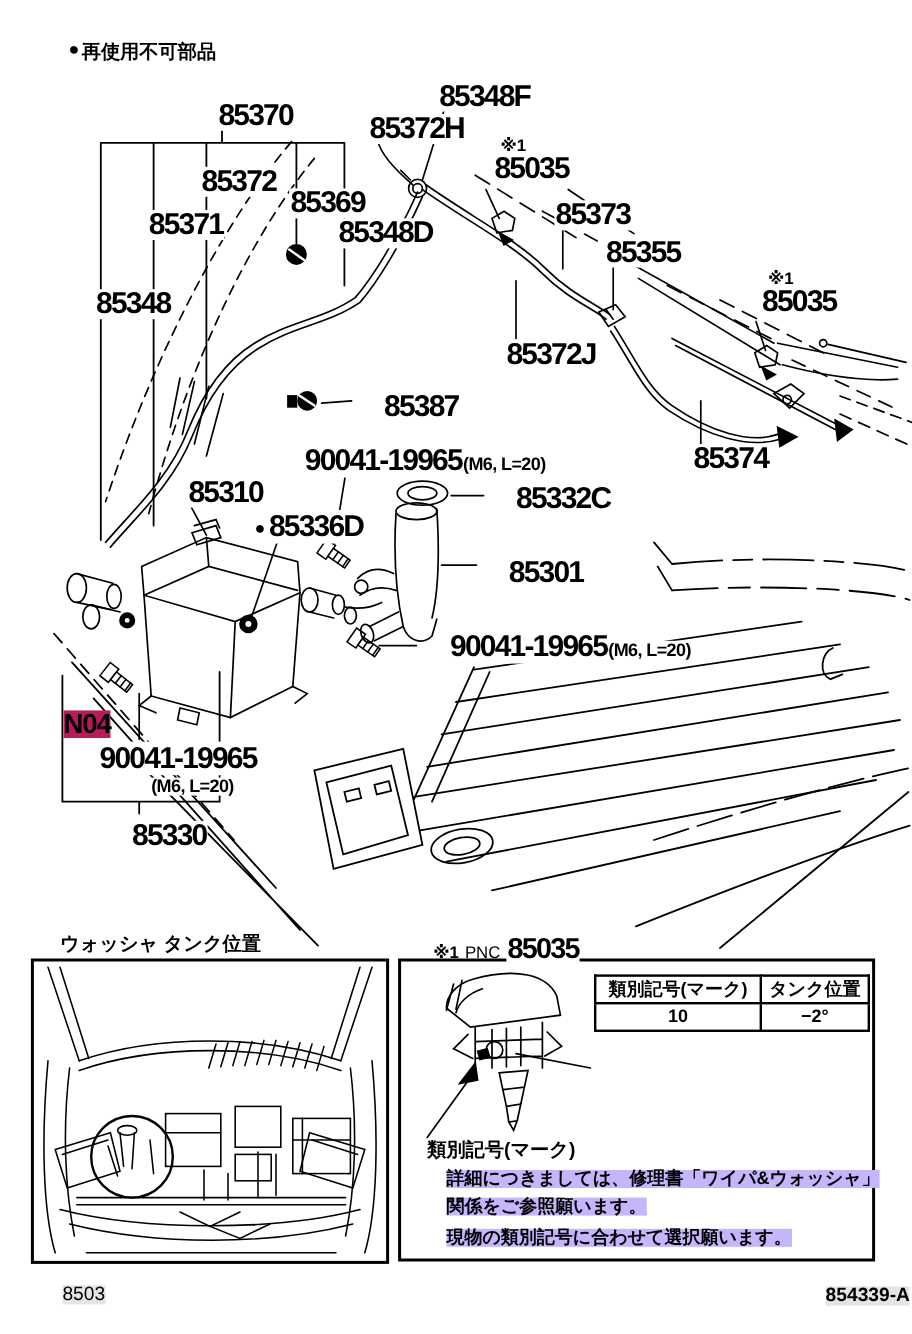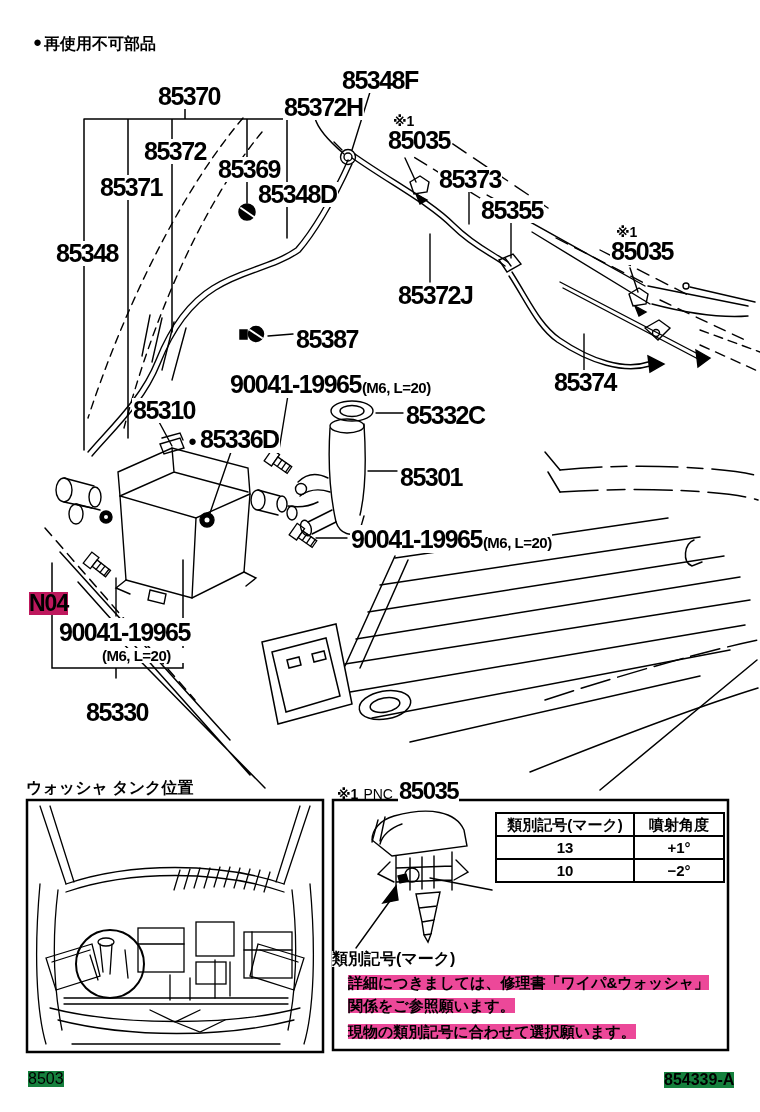--- a/index.html
+++ b/index.html
@@ -1,32 +1,32 @@
 <!DOCTYPE html>
 <html><head>
 <meta charset="utf-8">
 <style>
   html,body{margin:0;padding:0;background:#fff;}
   #stage{position:relative;width:760px;height:1112px;background:#fff;overflow:hidden;
          font-family:"Liberation Sans","DejaVu Sans",sans-serif;color:#000;}
   svg{position:absolute;left:0;top:0;}
-  .lbl{position:absolute;white-space:nowrap;line-height:1.0;z-index:2;}
+  .lbl{position:absolute;white-space:nowrap;line-height:1.0;z-index:2;margin-left:24px;}
   .pnum{font-weight:bold;font-size:25px;letter-spacing:-1.5px;background:#fff;padding:0 1px;}
   .spec{font-weight:bold;font-size:15px;letter-spacing:-0.5px;background:#fff;}
   .ref{font-weight:bold;font-size:14px;letter-spacing:0;background:#fff;display:block;padding-left:6px;}
   .jp{font-weight:bold;font-size:16px;background:#fff;}
-  .note{font-weight:bold;font-size:15px;background:#ec4899;}
+  .note{font-weight:bold;font-size:15px;background:#c4b5fd;}
   .bullet{font-size:15px;vertical-align:2px;margin-right:2px;}
   .n04{font-weight:bold;font-size:23px;letter-spacing:-1px;background:#be185d;}
   #spec-table{position:absolute;left:495px;top:812px;z-index:3;border-collapse:collapse;
               table-layout:fixed;background:#fff;}
   #spec-table td,#spec-table th{border:2px solid #000;font-weight:bold;font-size:15px;
               text-align:center;padding:0;height:21px;line-height:21px;white-space:nowrap;}
   #spec-table .c1{width:136px;} #spec-table .c2{width:88px;}
-  .footer{font-size:16px;background:#15803d;}
+  .footer{font-size:16px;background:#e5e5e5;}
 </style>
 </head>
 <body>
 
 <div id="stage">
 
   <svg width="760" height="1112" viewBox="0 0 760 1112" fill="none" stroke="#000" stroke-width="1.5" stroke-linecap="round">
 
     <g>
       <path d="M185,106 V119 M84,119 H287 M84,119 V450 M128,119 V438 M172,119 V332 M247,119 V203 M287,119 V238"></path>
@@ -269,40 +269,36 @@
     <span class="pnum">90041-19965</span><span class="spec">(M6, L=20)</span>
   </div>
 
   <div class="lbl n04" style="left:29px;top:592px;">N04</div>
 
   <div class="lbl" style="left:58px;top:620px;">
     <span class="pnum">90041-19965</span>
     <div class="spec" style="margin-left:44px;margin-top:3px;">(M6, L=20)</div>
   </div>
 
-  <div class="lbl pnum" style="left:85px;top:700px;">85330</div>
+  <div class="lbl pnum" style="left:85px;top:684px;">85330</div>
 
   <div class="lbl jp" style="left:26px;top:780px;">ウォッシャ タンク位置</div>
 
   <div class="lbl" style="left:337px;top:779px;display:flex;align-items:baseline;gap:5px;">
     <span style="font-weight:bold;font-size:14px;">※1</span>
     <span style="font-weight:normal;font-size:14px;">PNC</span>
     <span class="pnum" style="font-size:24px;">85035</span>
   </div>
 
   <table id="spec-table">
     <tbody>
         <tr>
       <th class="c1">類別記号(マーク)</th>
-      <th class="c2">噴射角度</th>
+      <th class="c2">タンク位置</th>
     </tr>
-    <tr>
-          <td>13</td>
-          <td>+1°</td>
-        </tr>
     <tr>
           <td>10</td>
           <td>−2°</td>
         </tr>
   </tbody>
     </table>
 
   <div class="lbl jp" style="left:332px;top:951px;font-size:16px;">類別記号(マーク)</div>
   <div class="lbl note" style="left:348px;top:975px;">詳細につきましては、修理書「ワイパ&amp;ウォッシャ」</div>
   <div class="lbl note" style="left:348px;top:998px;">関係をご参照願います。</div>

